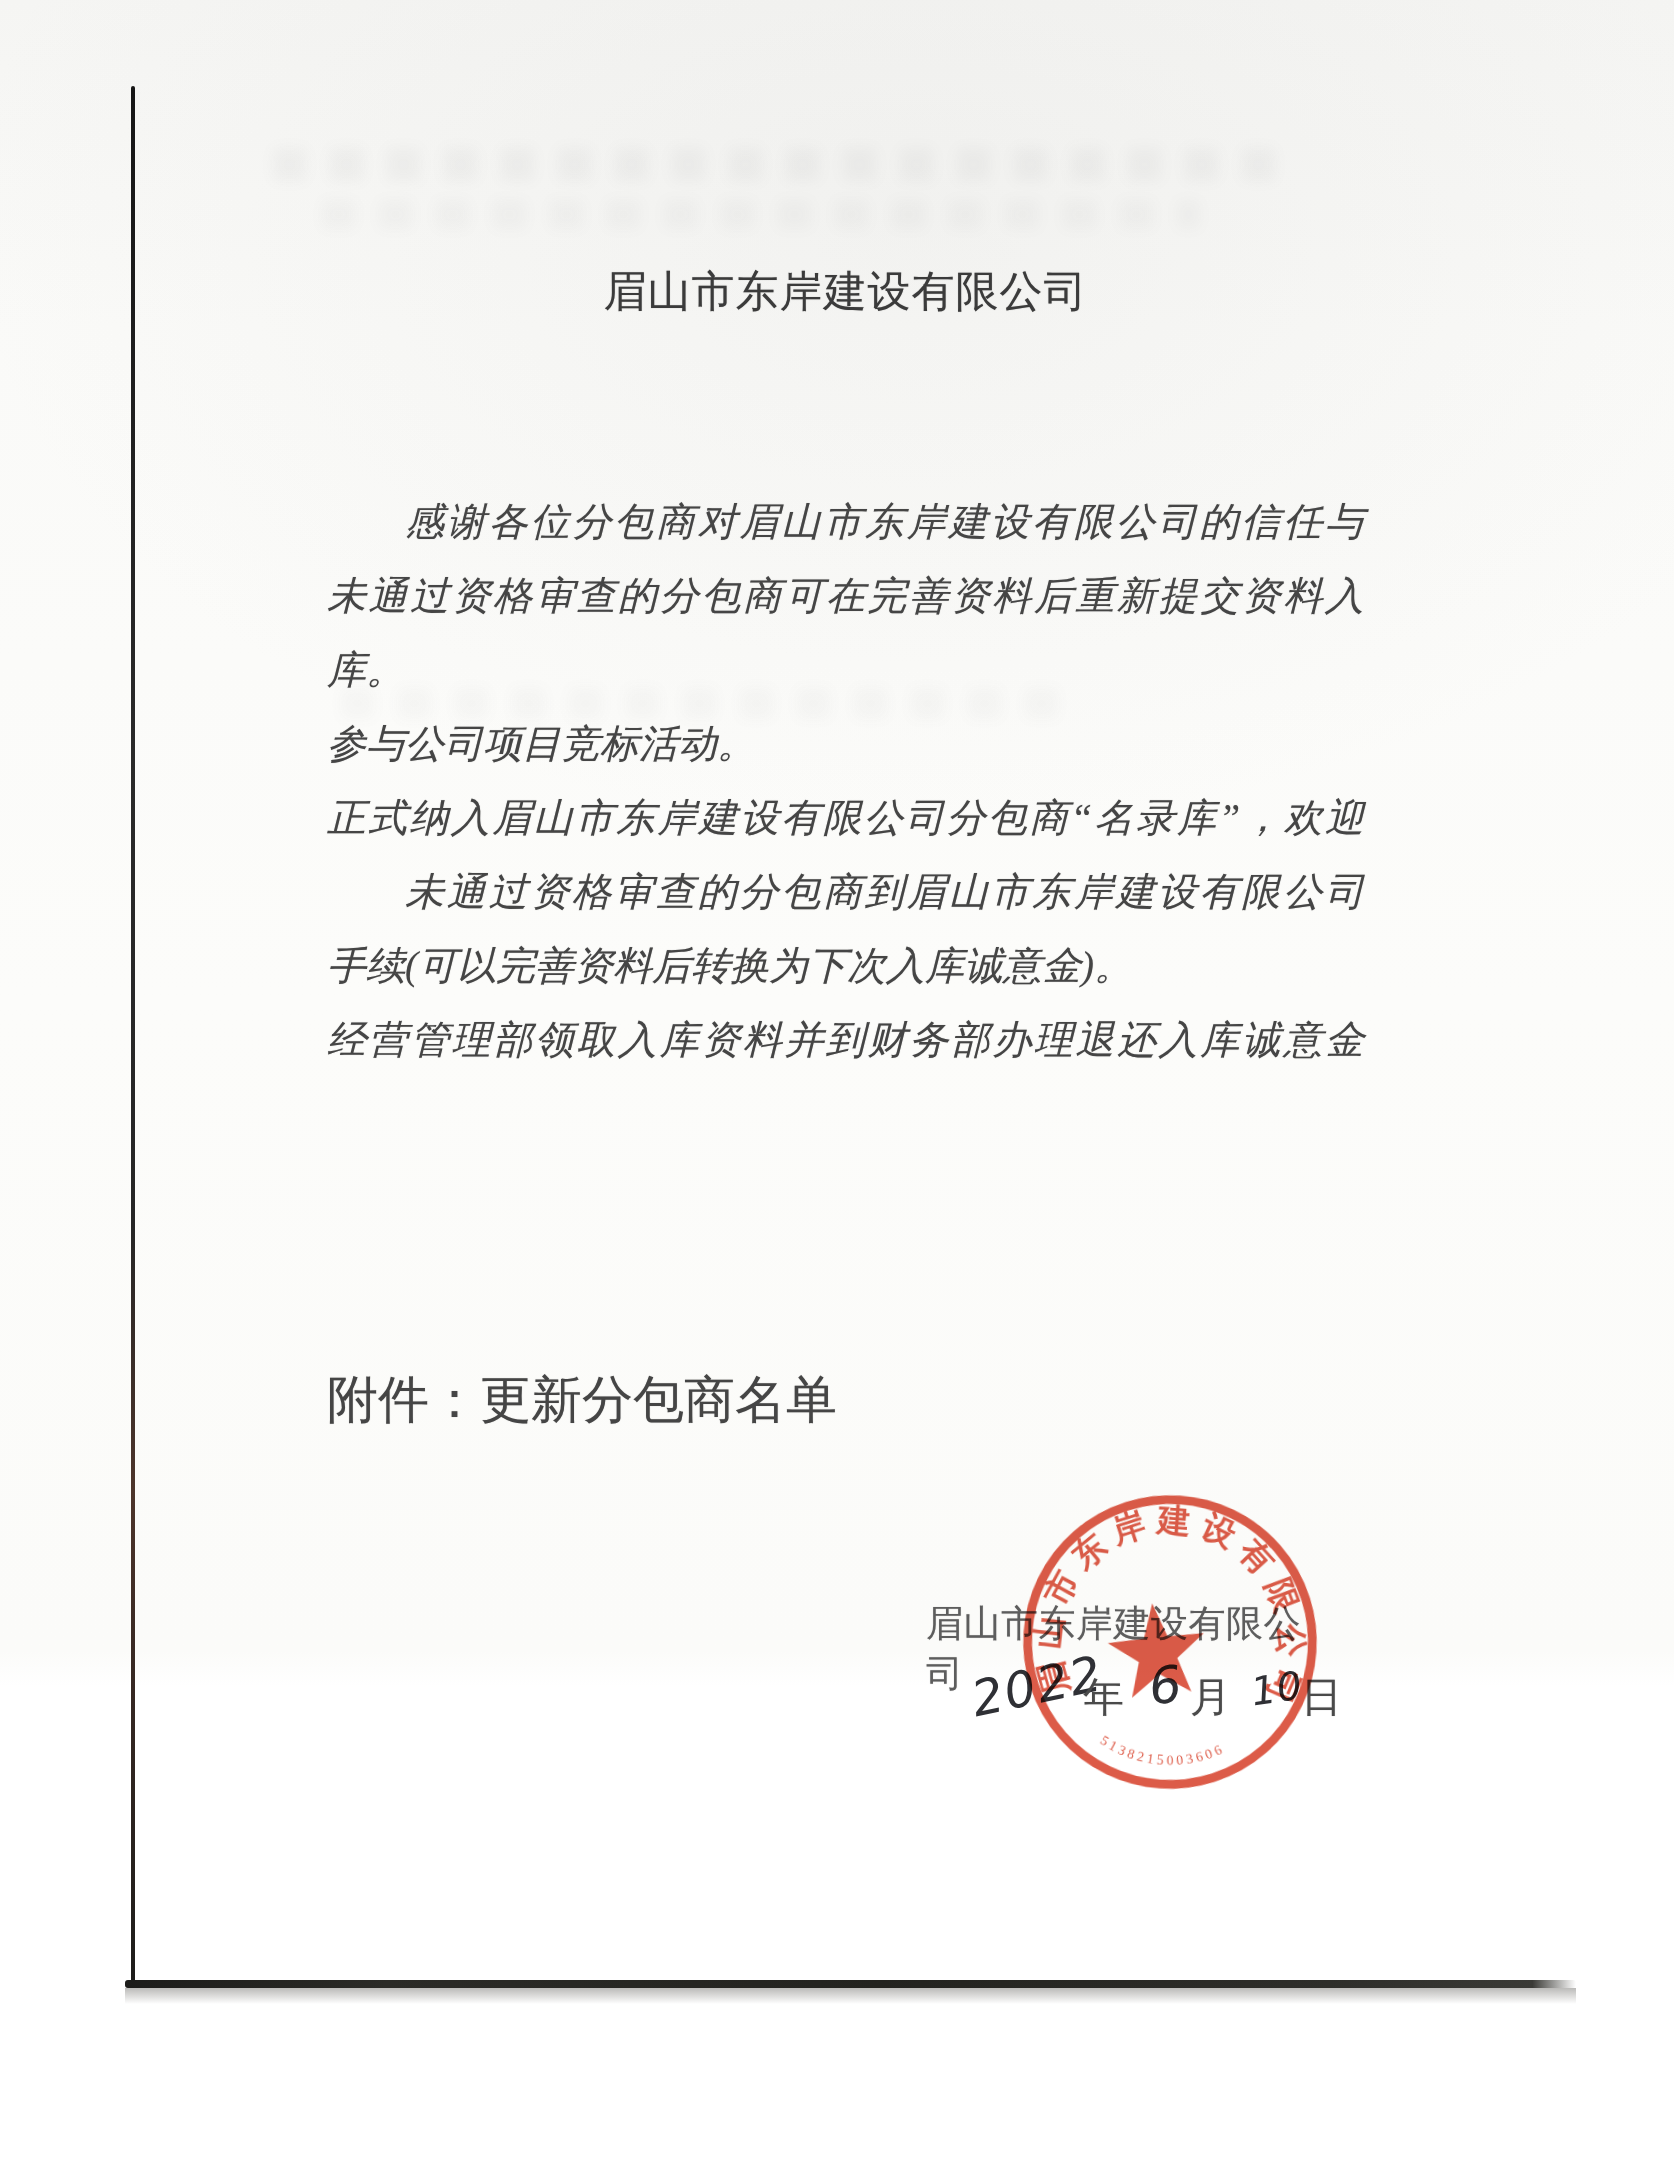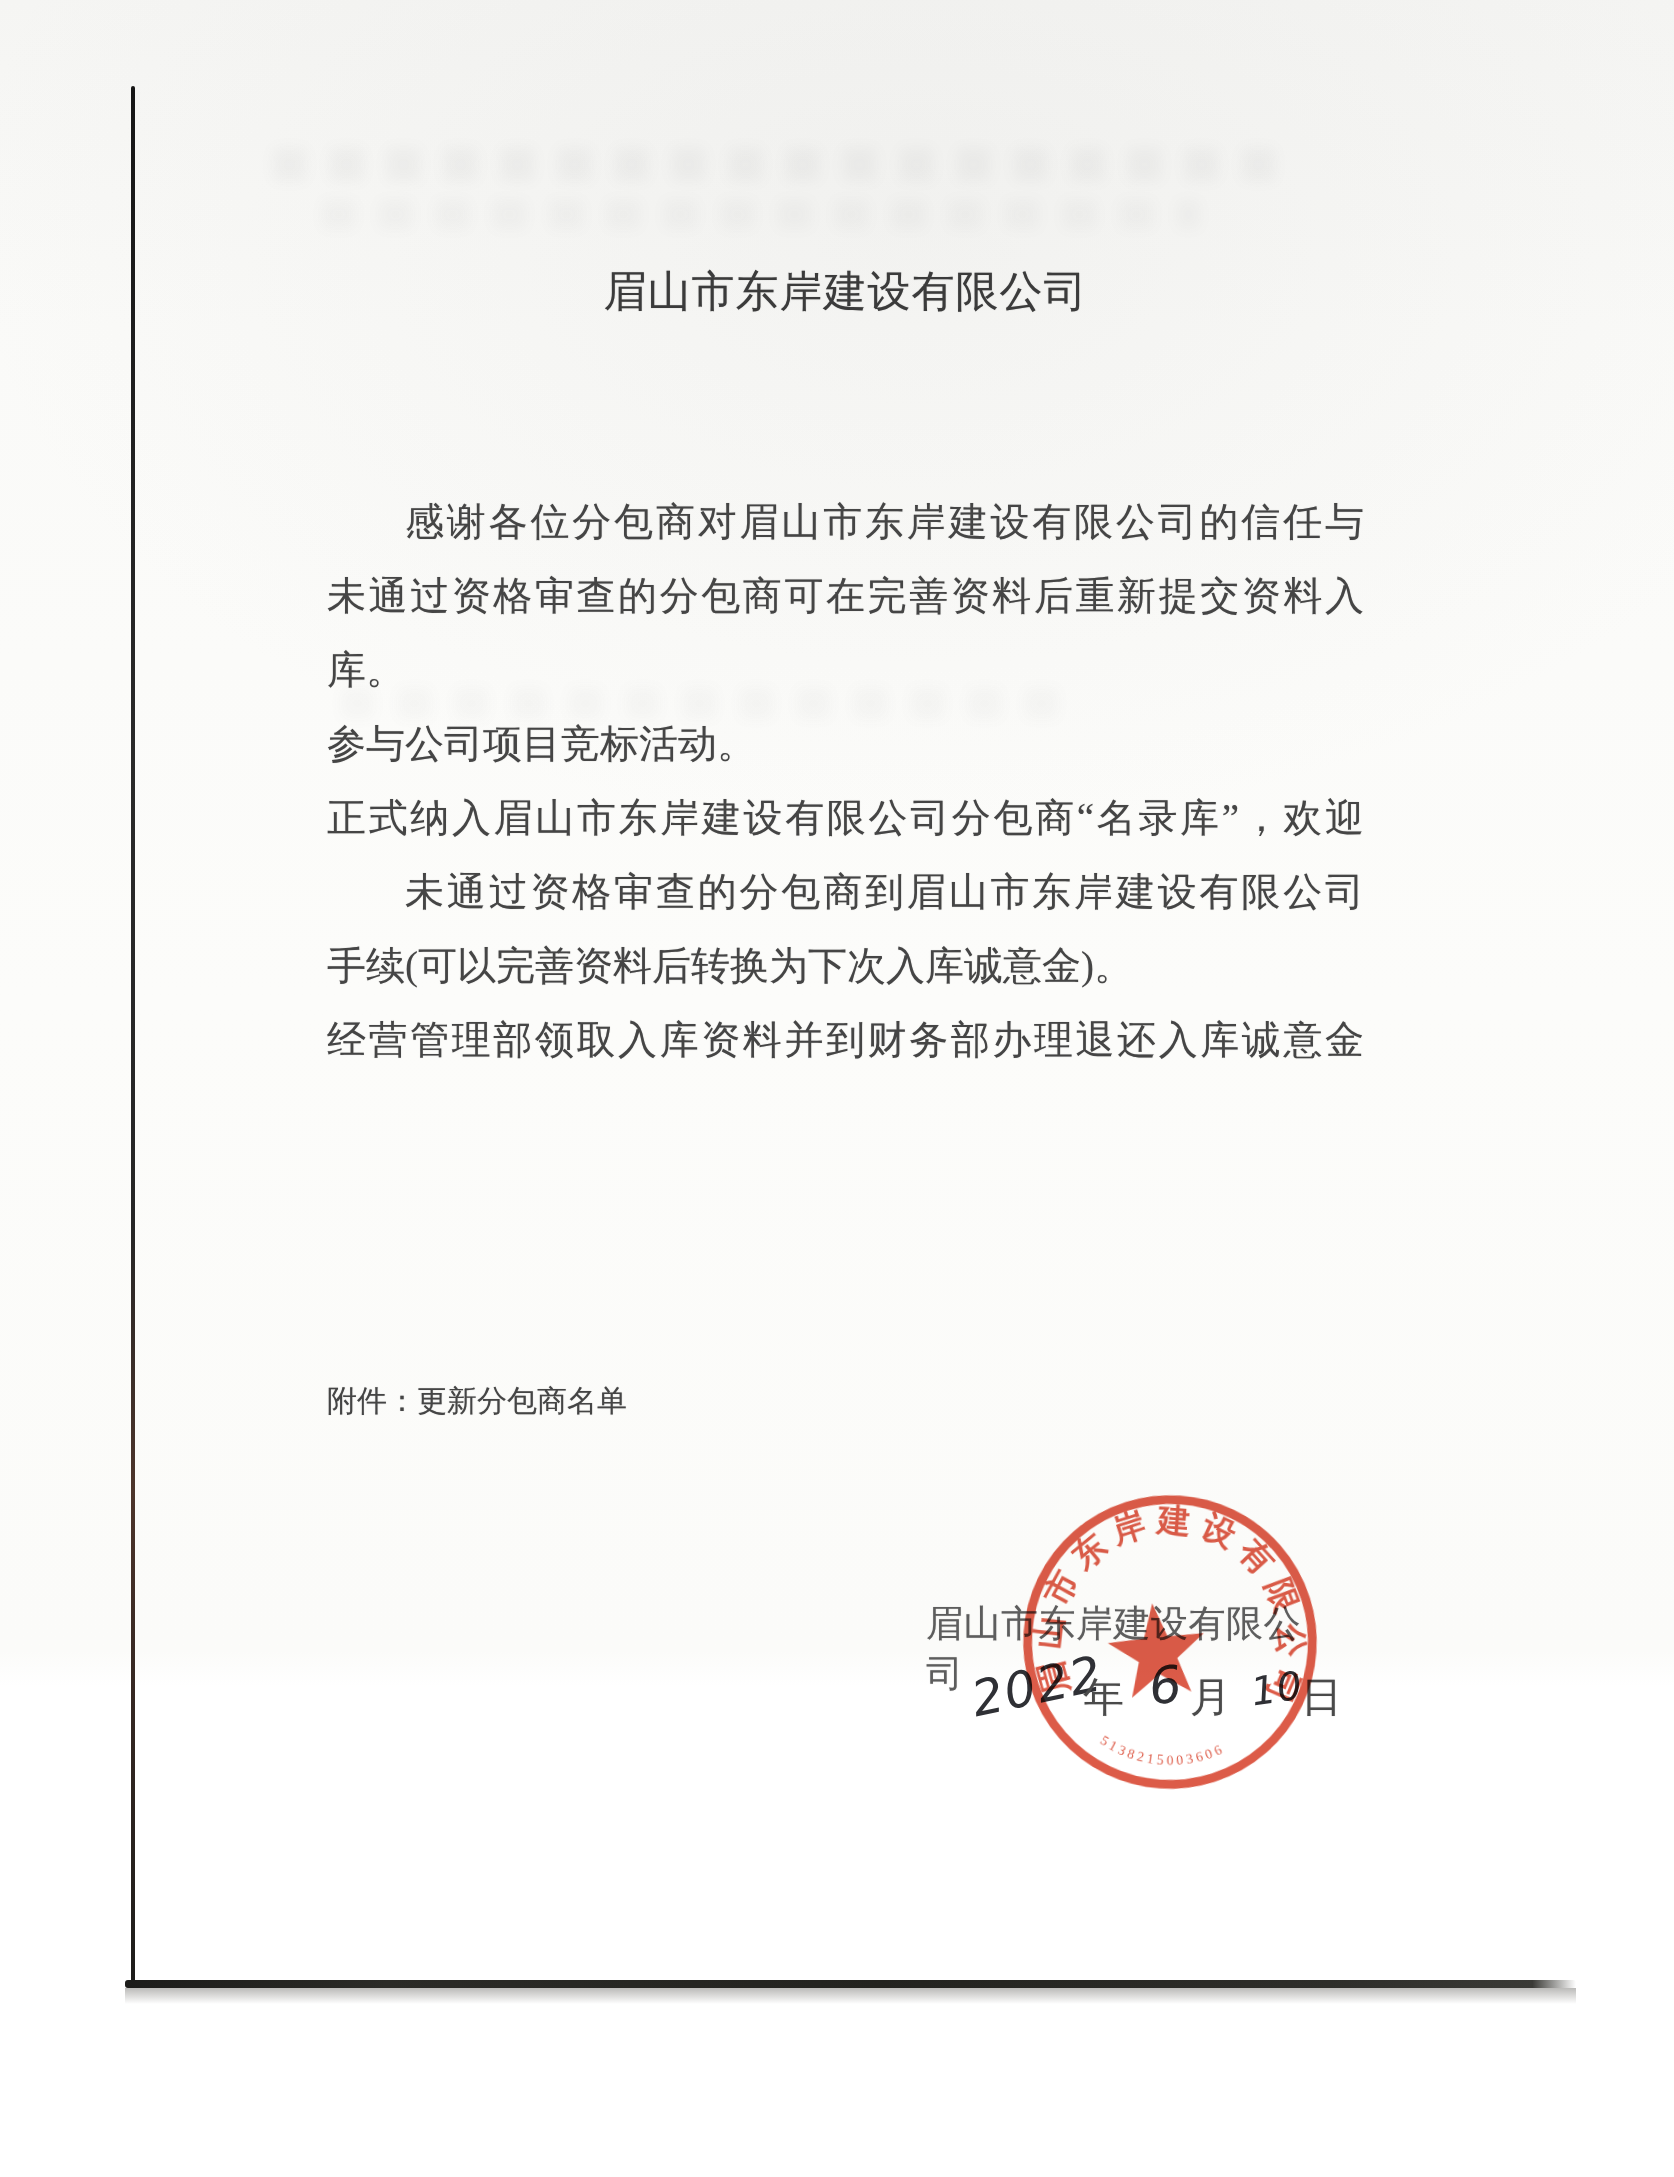--- a/index.html
+++ b/index.html
@@ -46,27 +46,27 @@
   }
   .t1{top:263px;}
   .t2{top:347px;}
   .body-text{
     position:absolute;left:327px;top:485px;width:1037px;
     font-size:39px;color:#454545;
     text-shadow:0 0 1px rgba(70,70,70,0.4);
   }
   .doc-line{
     height:74px;line-height:74px;white-space:nowrap;
-    text-align:justify;text-align-last:justify;
+    text-align:justify;text-align-last:justify;font-style:italic;
   }
   .doc-line.first-line{padding-left:78px;}
   .doc-line.last-line{text-align-last:left;}
   .attachment{
     position:absolute;left:327px;top:1364px;height:73px;line-height:73px;
-    font-size:30px;color:#454545;text-shadow:0 0 1px rgba(70,70,70,0.4);
+    font-size:51px;color:#454545;text-shadow:0 0 1px rgba(70,70,70,0.4);
   }
   .sig-company{
     position:absolute;left:926px;top:1599px;width:410px;
     font-size:37px;letter-spacing:0.5px;color:#5d5d5d;
     text-shadow:0 0 1px rgba(90,90,90,0.4);
   }
   .date-row{position:absolute;left:0;top:0;width:1675px;height:0;}
   .date-unit{
     position:absolute;font-size:41px;color:#4a4a4a;
     text-shadow:0 0 1px rgba(70,70,70,0.4);

